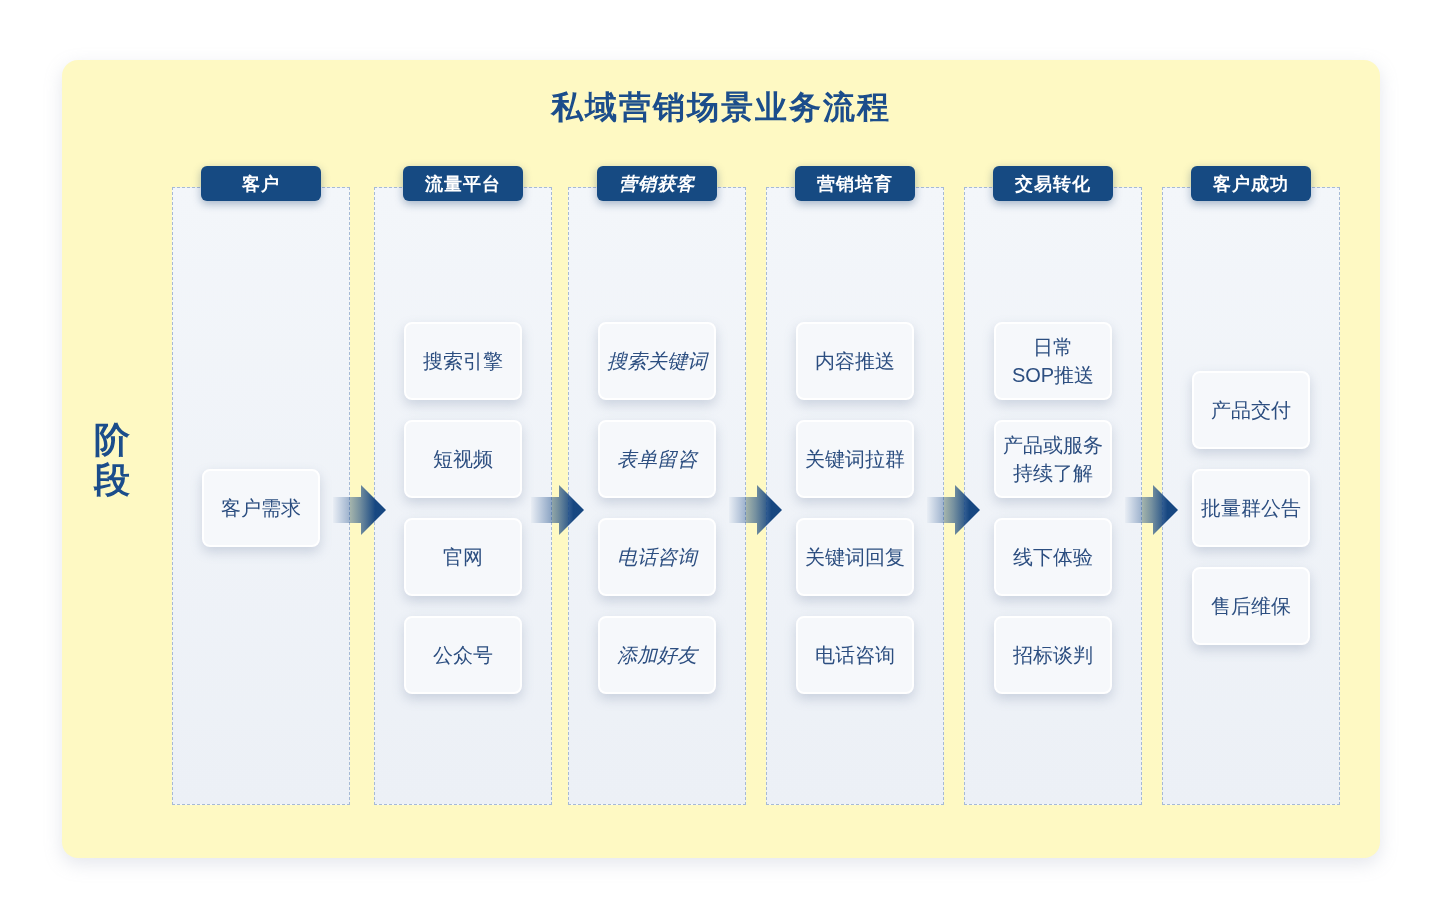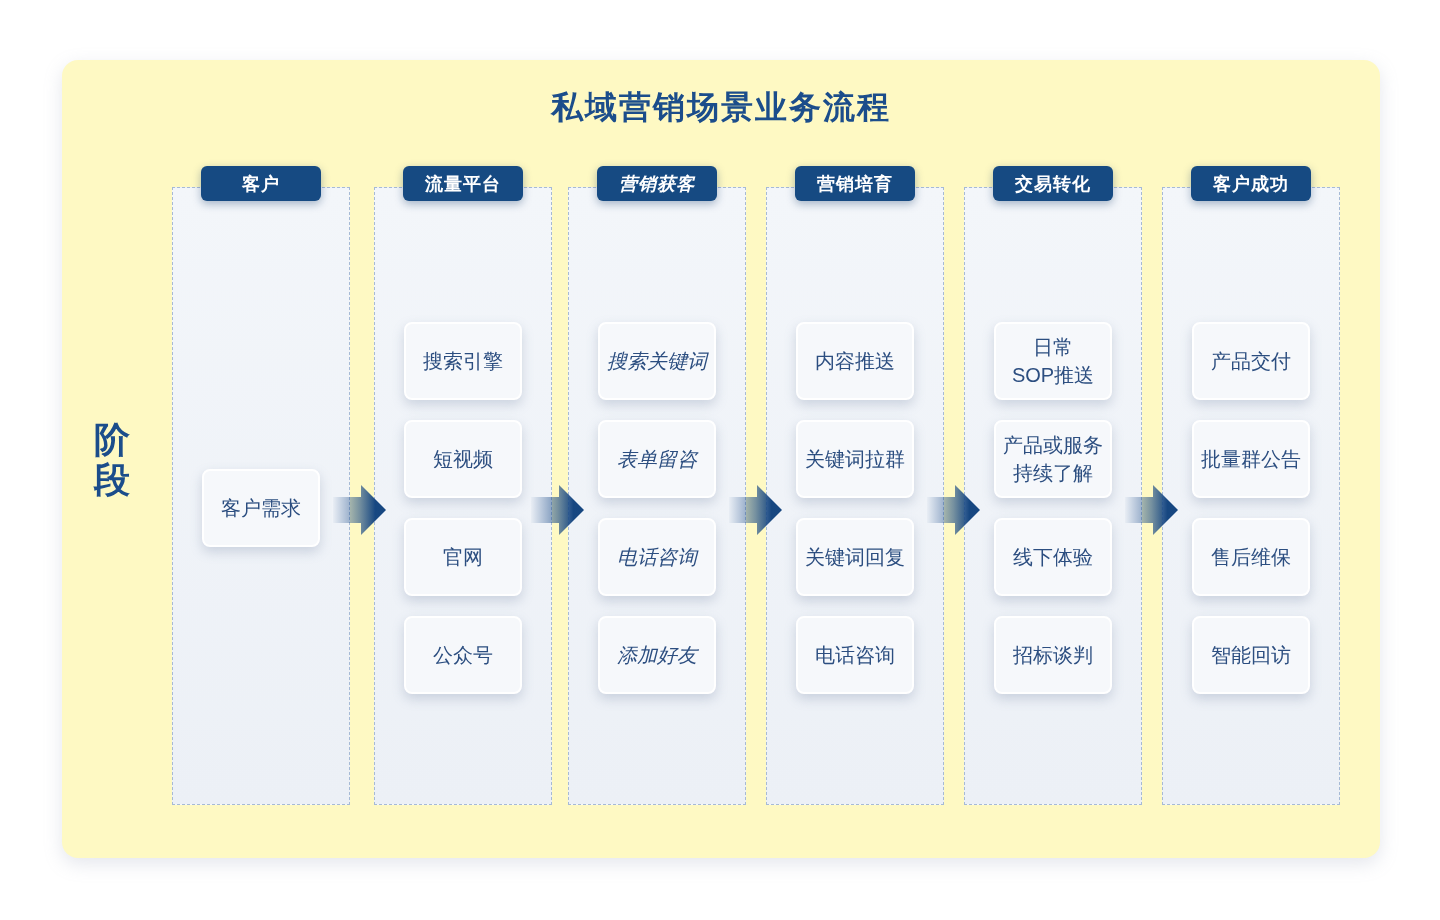--- a/index.html
+++ b/index.html
@@ -159,21 +159,20 @@
           <div class="card">招标谈判</div>
         </div>
   </div>
 
   <div class="column" style="left: 1100px;">
     <div class="col-header">客户成功</div>
     <div class="cards">
           <div class="card">产品交付</div>
           <div class="card">批量群公告</div>
           <div class="card">售后维保</div>
-          <div class="card">智能回访</div>
         </div>
   </div>
 </div>
 
   <div class="arrow" style="left:271px">
       <svg width="54" height="52" viewBox="0 0 54 52">
         <polygon points="0,13 28,13 28,1 53,26 28,51 28,39 0,39" fill="url(#gArrow)"></polygon>
       </svg>
     </div>
   <div class="arrow" style="left:469px">

